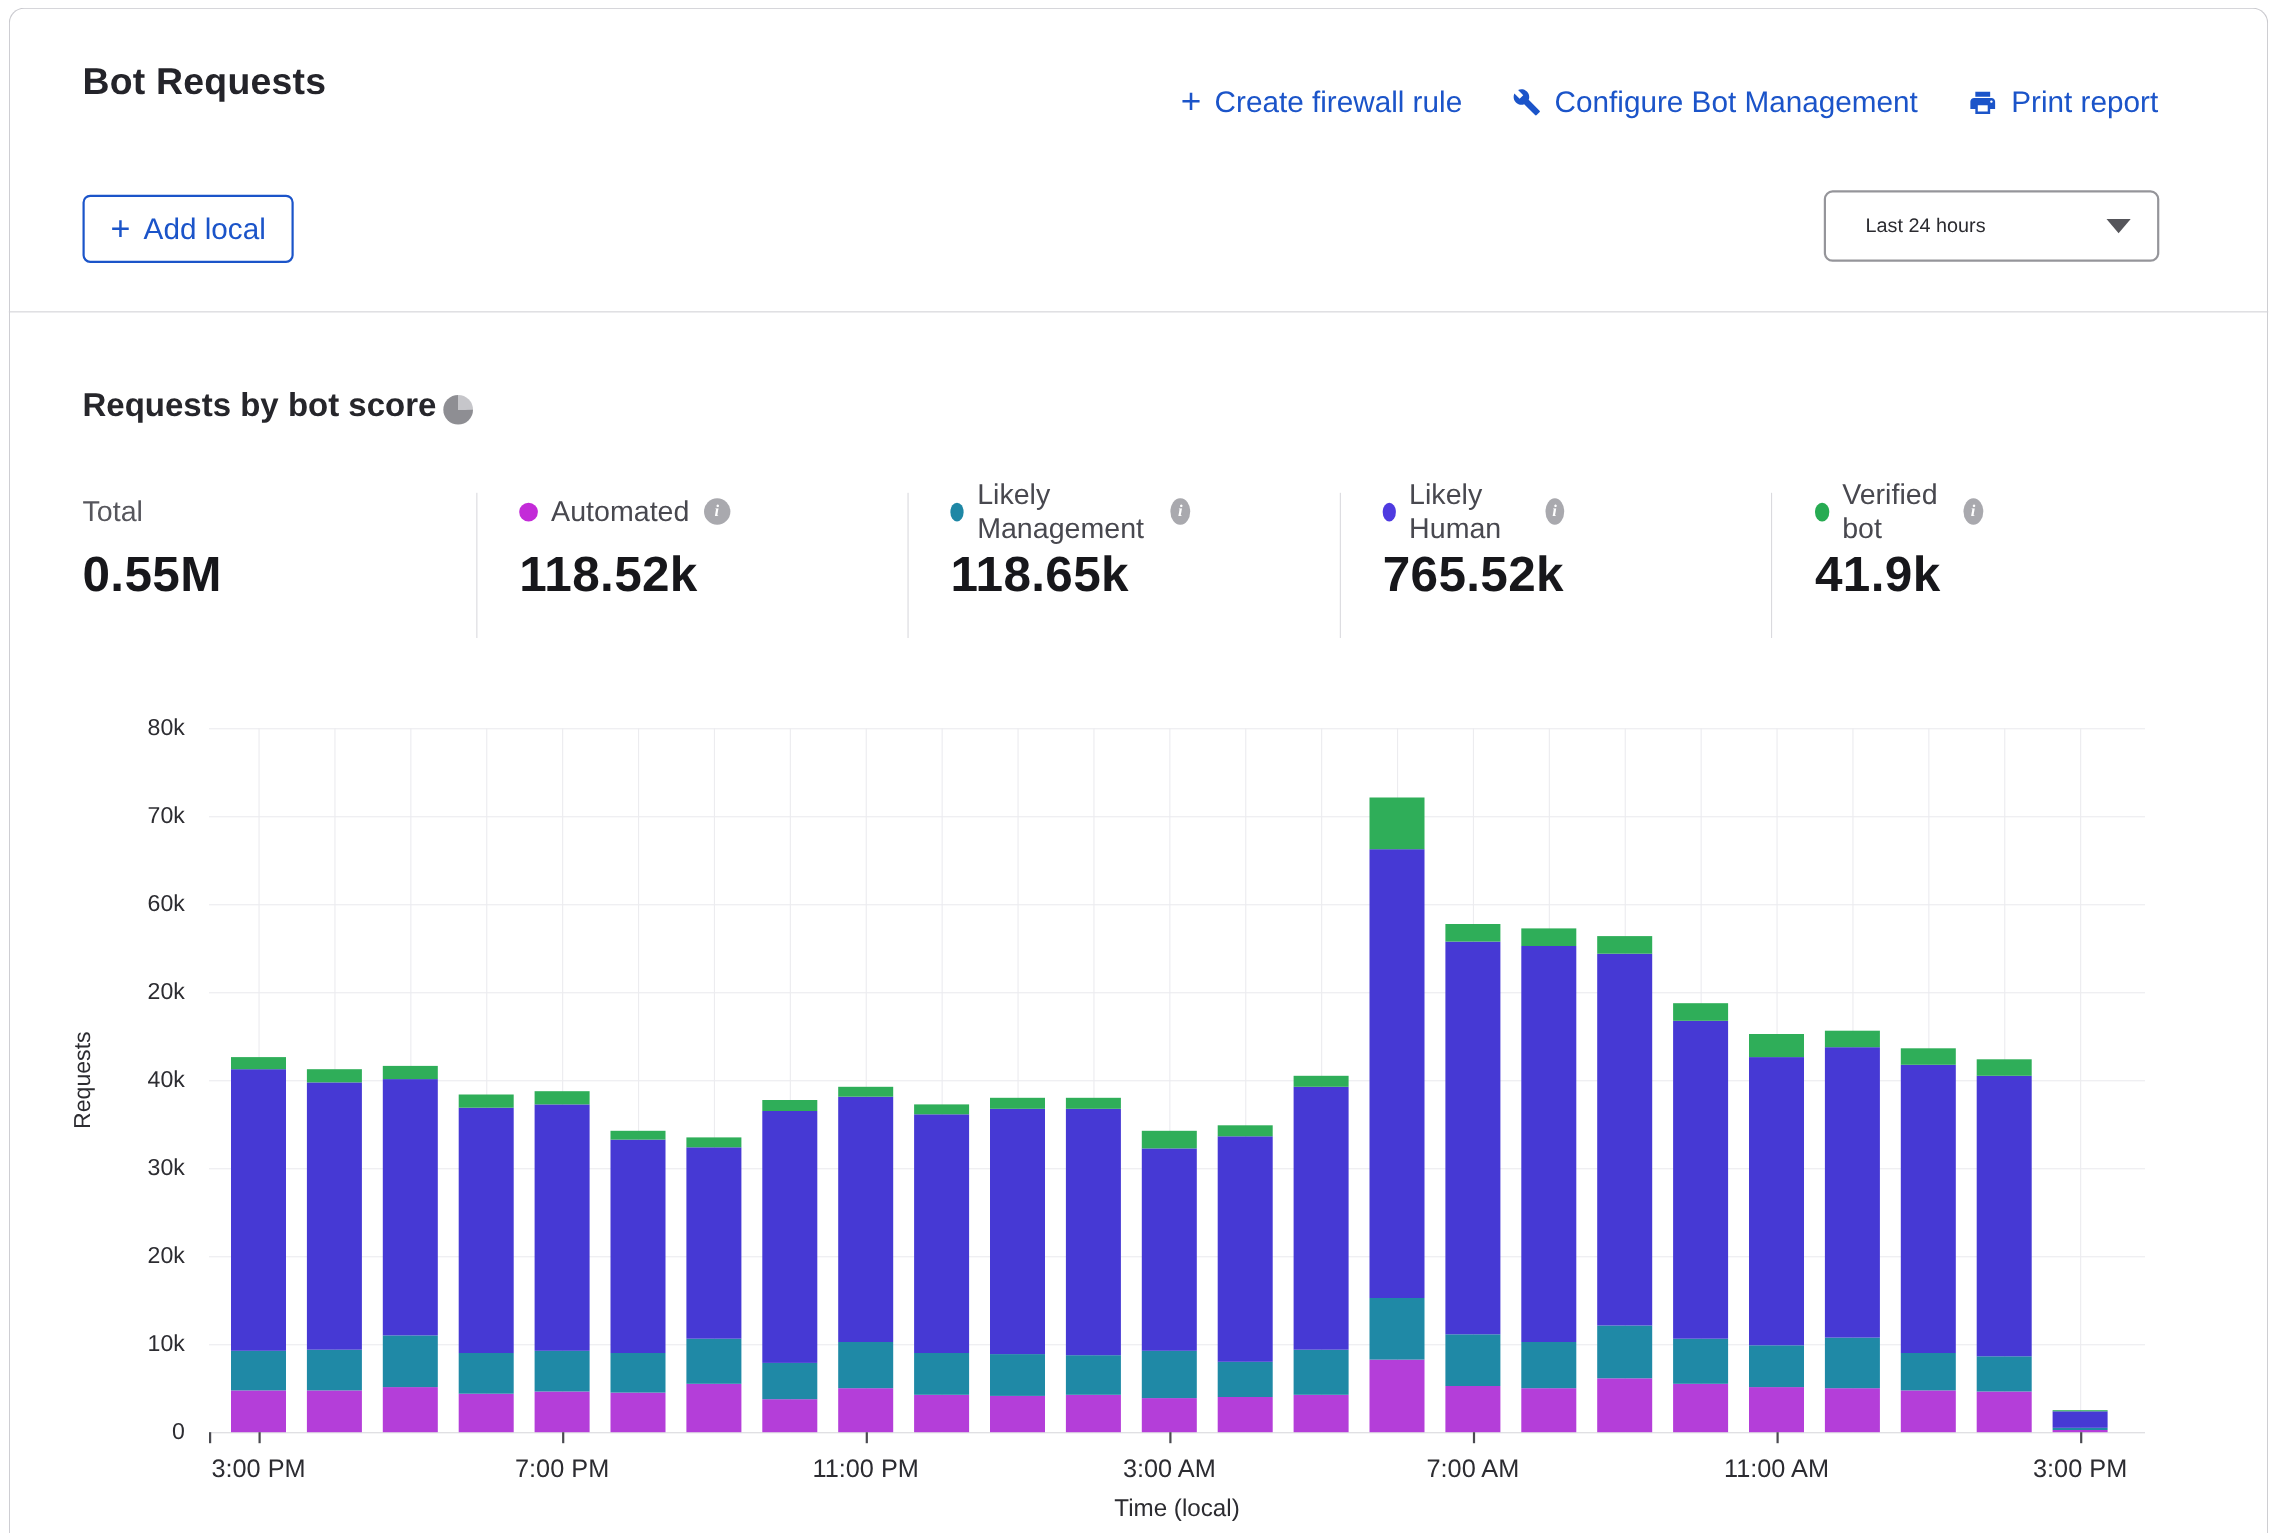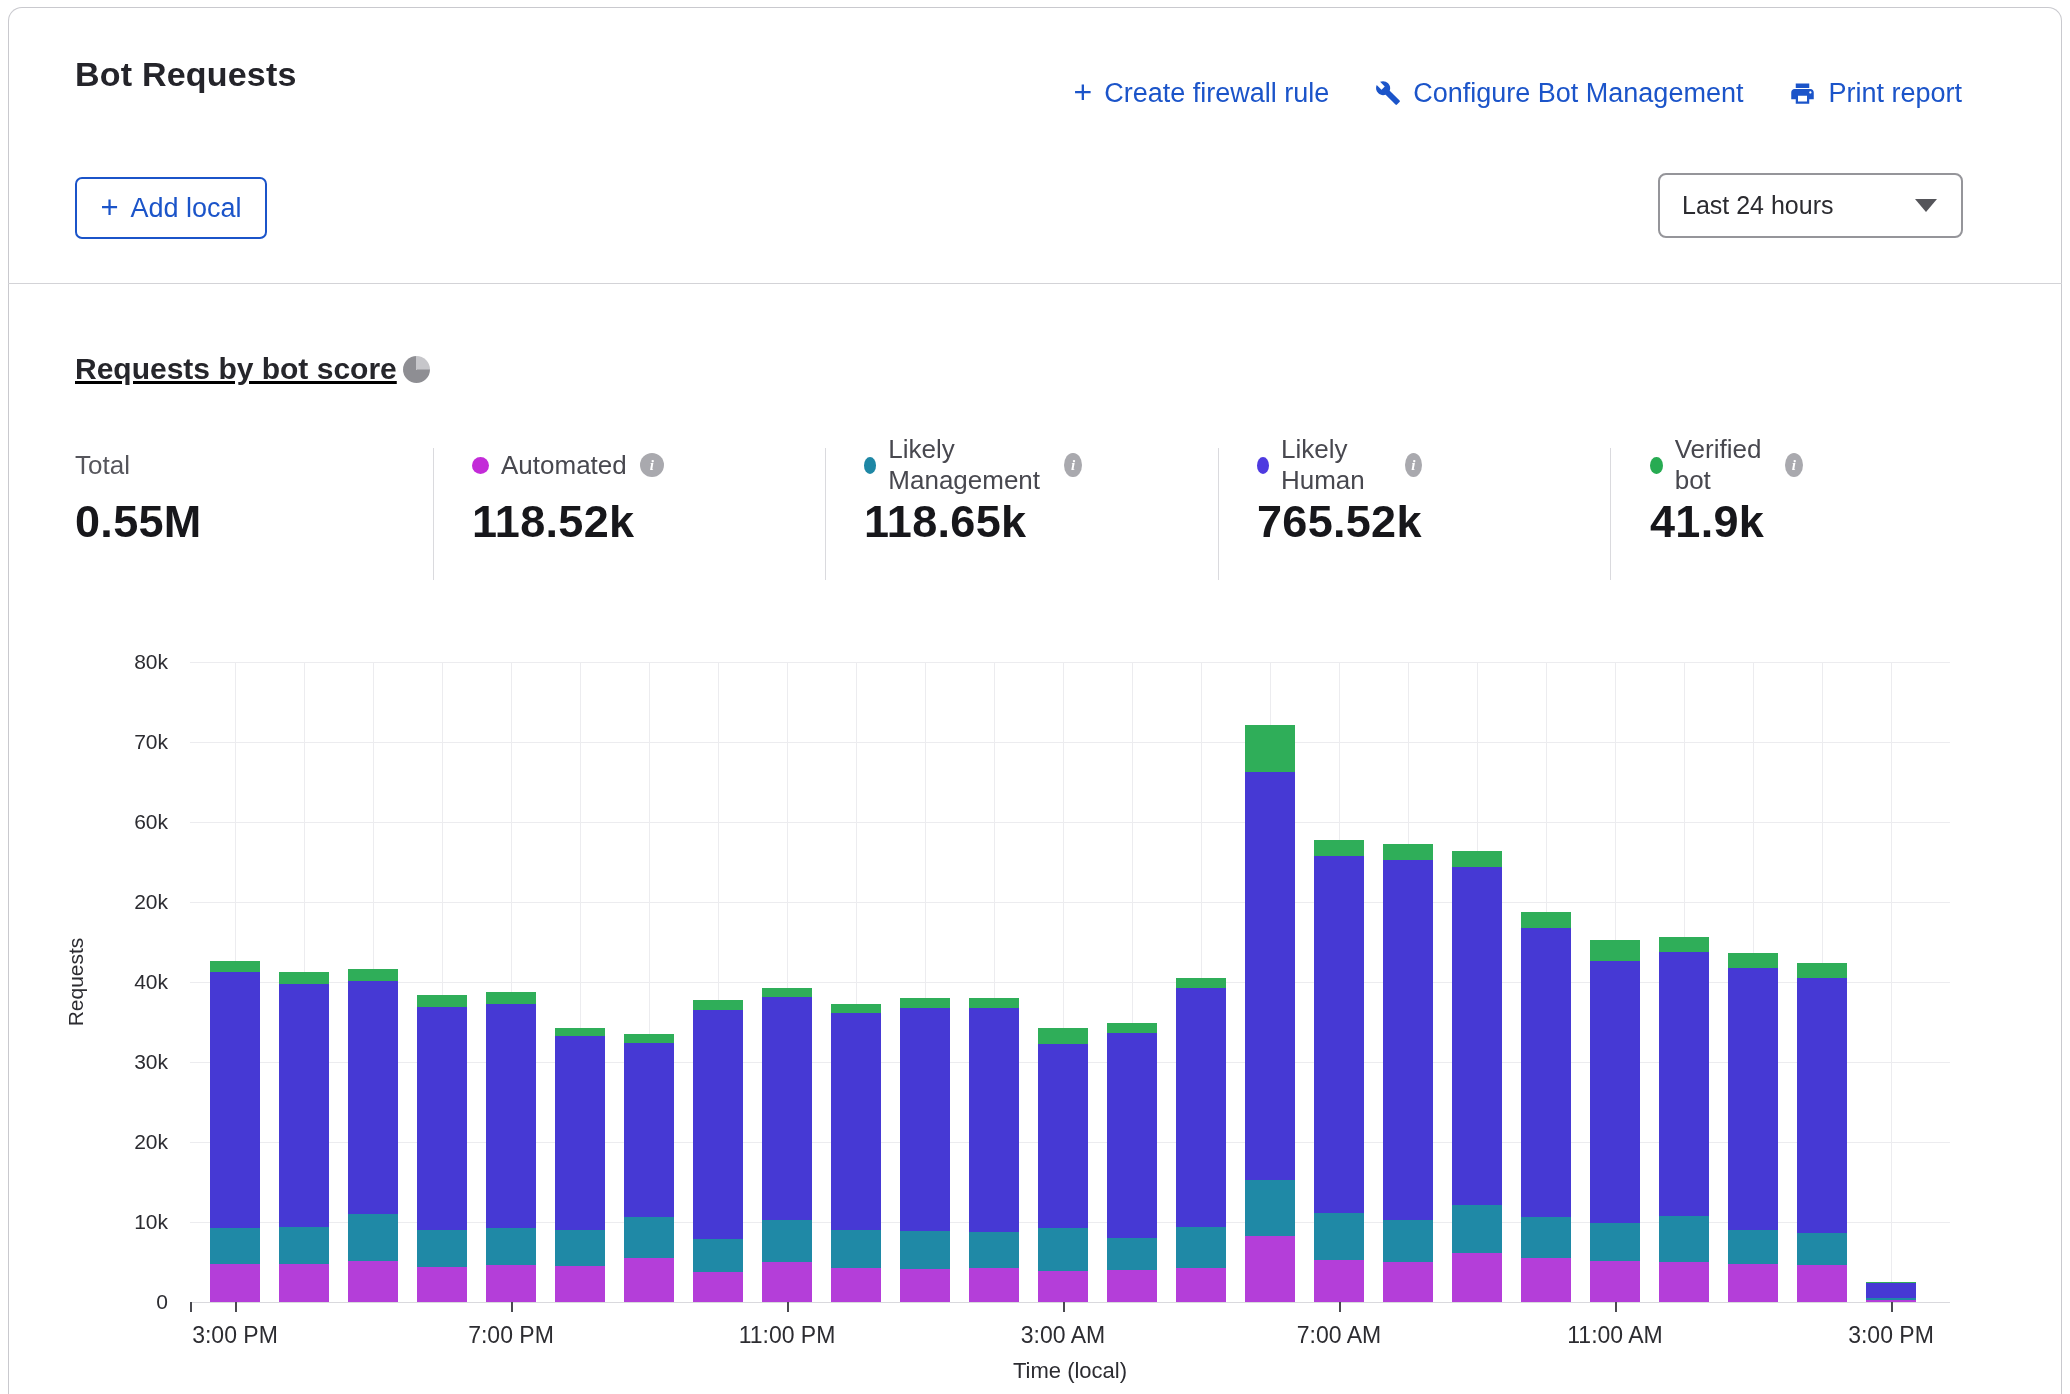--- a/index.html
+++ b/index.html
@@ -34,32 +34,32 @@
     border:2px solid #1b54c9; border-radius:7px; background:#fff;
     display:flex; align-items:center; justify-content:center; gap:12px;
     color:#1b54c9; font-size:27px; cursor:pointer;
   }
   .add-filter-btn .plus-glyph { font-size:31px; line-height:1; margin-top:-2px; }
   .range-select {
     position:absolute; left:1658px; top:173px; width:305px; height:65px;
     border:2px solid #95959a; border-radius:8px; background:#fff;
     display:flex; align-items:center; cursor:pointer;
   }
-  .range-select .range-label { font-size:25px; color:#2b2b30; padding-left:22px; flex:1; }
+  .range-select .range-label { font-size:18px; color:#2b2b30; padding-left:36px; flex:1; }
   .chevron-down {
     width:0; height:0; margin-right:24px;
     border-left:11px solid transparent; border-right:11px solid transparent;
     border-top:13px solid #55555a;
   }
   .header-divider {
     position:absolute; left:8px; top:283px; width:2054px; height:0;
     border-top:1.5px solid #d3d3d7;
   }
   
-  .section-title-row { position:absolute; left:75px; top:352px; display:flex; align-items:center; gap:6px;text-decoration:underline; }
+  .section-title-row { position:absolute; left:75px; top:352px; display:flex; align-items:flex-end; gap:6px; }
   .section-title { font-size:30px; font-weight:700; color:#26262b; }
   .pie-icon {
     width:27px; height:27px; border-radius:50%;
     background: conic-gradient(#c6c6ca 0deg 88deg, #8e8e93 92deg 360deg);
   }
   
   .stats { position:absolute; left:0; top:0; }
   .stat-divider { position:absolute; width:0; height:132px; top:448px; border-left:1.5px solid #dadade; }
   .stat-block { position:absolute; top:448px; }
   .stat-label-row { display:flex; align-items:center; height:34px; }

